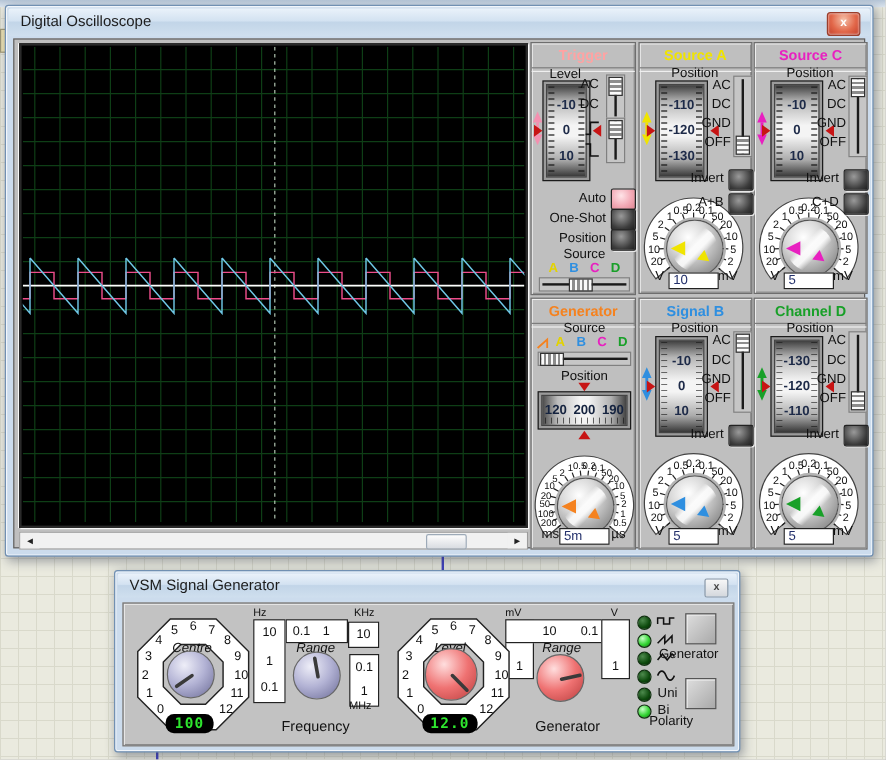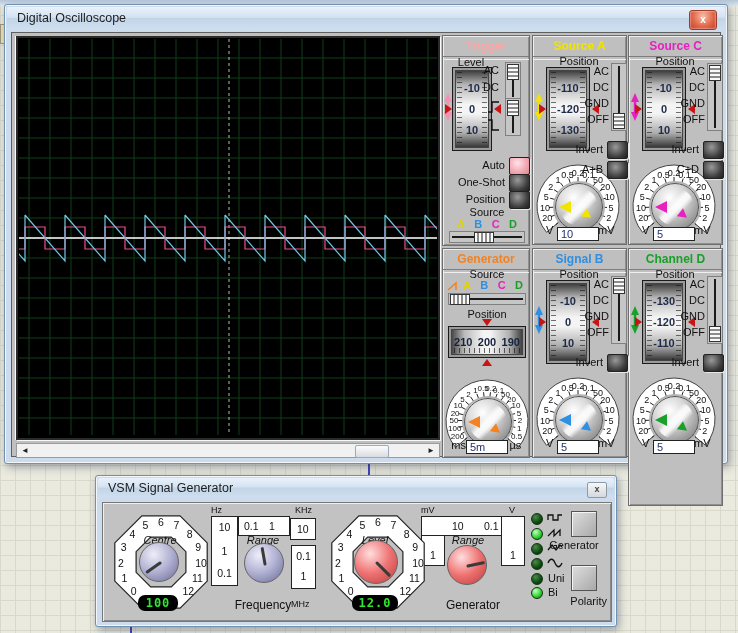--- a/index.html
+++ b/index.html
@@ -237,21 +237,21 @@
           <span style="color: rgb(232, 32, 192);">C</span>
           <span style="color: rgb(24, 160, 40);">D</span>
         </div>
       <div class="hslider" style="left:5px;top:44px;width:78px">
         <div class="hhandle" style="left:1px"></div>
       </div>
       <div class="plabel" style="left:14px;top:59px;width:60px;text-align:center">Position</div>
       <div class="tri tri-d" style="left:39px;top:70px"></div>
       <div class="hwheel-frame" style="left:5px;top:77px;width:78px;height:32px">
         <div class="hwheel">
-          <span class="hv" style="left:16%">210</span>
+          <span class="hv" style="left:16%">120</span>
           <span class="hv" style="left:50%">200</span>
           <span class="hv" style="left:84%">190</span>
           <div class="htick"></div>
         </div>
       </div>
       <div class="tri tri-u" style="left:39px;top:110px"></div>
     <svg class="kwedge" width="88" height="211">
           <path d="M44 172 L12.592177832121902 198.35429199714812 A41 41 0 1 1 75.4078221678781 198.35429199714812 Z" fill="#fff" stroke="#444" stroke-width="1"></path>
           <line x1="25.614933365144527" y1="187.42690263247695" x2="21.784711149549636" y2="190.64084068090963" stroke="#222"></line>
           <line x1="22.487256907111515" y1="182.63963742894367" x2="18.005435429426417" y2="184.8562285599736" stroke="#222"></line>
@@ -505,21 +505,21 @@
         <span class="ktick" style="left: 77.959px; top: 171.645px;">5</span>
         <span class="ktick" style="left: 75.7188px; top: 182.056px;">2</span>
         <span class="ktick unit" style="left: 73.3436px; top: 193.783px;">mV</span>
         <div class="knob" style="left: 22px; top: 147px;">
           <div class="kshine"></div>
           <div class="karr1" style="border-right-color:#e820c0"></div>
           <div class="karr2" style="border-left-color:#e820c0"></div>
         </div>
         <div class="kval" style="left: 24px; top: 191px; width: 42px;">5</div>
       </div>
-      <div class="panel" style="left: 616px; top: 215px; width: 95px; height: 258px;">
+      <div class="panel" style="left: 616px; top: 215px; width: 95px; height: 210px;">
         <div class="ptitle" style="color:#18a028">Channel D</div>
         <div class="pline"></div>
         <div class="plabel" style="left:16px;top:19px;width:60px;text-align:center">Position</div>
         <svg class="dblarr" width="10" height="30" style="left:1px;top:56px">
           <path d="M5 1 L9 10 L1 10 Z" fill="#18a028"></path>
           <rect x="3.8" y="10" width="2.4" height="10" fill="#18a028"></rect>
           <path d="M5 29 L9 20 L1 20 Z" fill="#18a028"></path>
         </svg>
         <div class="wheel-frame" style="left:13px;top:31px;width:44px;height:84px">
           <div class="vwheel">
@@ -610,21 +610,21 @@
       <span class="rvh" style="left:30px">1</span>
     </div>
     <span class="sg-unit" style="left:192px;top:2px">KHz</span>
     <div class="rbox" style="left:187px;top:15px;width:26px;height:22px">
       <span class="rvh" style="left:6px;top:4px">10</span>
     </div>
     <div class="rbox" style="left:188px;top:42px;width:25px;height:44px">
       <span class="rv" style="top:4px">0.1</span>
       <span class="rv" style="top:24px">1</span>
     </div>
-    <span class="sg-unit" style="left:188px;top:96px">MHz</span>
+    <span class="sg-unit" style="left:188px;top:80px">MHz</span>
     <div class="sg-ital" style="left:130px;top:31px;width:60px">Range</div>
     <div class="sgknob lav" id="knob-freq" style="left:141px;top:40px;width:38px;height:38px"><svg width="40" height="40">
           <line x1="20" y1="20" x2="17.291088428395888" y2="4.6369990530095535" stroke="#3a3a3a" stroke-width="3" stroke-linecap="round"></line>
         </svg></div>
     <div class="plabel" style="left:120px;top:95px;width:80px;text-align:center;font-size:12px">Frequency</div>
 
     <div id="oct-level"></div>
     <div class="sg-ital" style="left:242px;top:31px;width:60px">Level</div>
     <div class="sgknob red" id="knob-level" style="left:251px;top:37px;width:42px;height:42px"><svg width="44" height="44">
           <line x1="22" y1="22" x2="34.13395236516116" y2="34.13395236516116" stroke="#3a3a3a" stroke-width="3" stroke-linecap="round"></line>
@@ -646,21 +646,21 @@
     <div class="sg-ital" style="left:335px;top:31px;width:60px">Range</div>
     <div class="sgknob red" id="knob-amp" style="left:344px;top:42px;width:38px;height:38px"><svg width="40" height="40">
           <line x1="20" y1="20" x2="35.25910257144737" y2="16.756577623242954" stroke="#3a3a3a" stroke-width="3" stroke-linecap="round"></line>
         </svg></div>
     <div class="plabel" style="left:330px;top:95px;width:80px;text-align:center;font-size:12px">Generator</div>
 
     <div id="sg-leds"></div>
     <div class="sgbtn" style="left:468px;top:8px"></div>
     <div class="plabel" style="left:438px;top:36px;width:66px;text-align:center">Generator</div>
     <div class="sgbtn" style="left:468px;top:62px"></div>
-    <div class="plabel" style="left:438px;top:92px;width:66px;text-align:right">Polarity</div>
+    <div class="plabel" style="left:438px;top:92px;width:66px;text-align:left">Polarity</div>
   <svg class="octsvg" width="508" height="118" style="left:0;top:0">
         <path d="M77.1 12.8 L104.2 39.9 L104.2 78.1 L77.1 105.2 L38.9 105.2 L11.8 78.1 L11.8 39.9 L38.9 12.8 Z M68.3 34.1 L82.9 48.7 L82.9 69.3 L68.3 83.9 L47.7 83.9 L33.1 69.3 L33.1 48.7 L47.7 34.1 Z" fill="#fff" stroke="#222" stroke-width="1.2" fill-rule="evenodd"></path>
       </svg>
       <span class="octnum" style="left: 30.7201px; top: 88.2541px;">0</span>
       <span class="octnum" style="left: 21.5057px; top: 75.3757px;">1</span>
       <span class="octnum" style="left: 18.0108px; top: 59.9308px;">2</span>
       <span class="octnum" style="left: 20.7833px; top: 44.34px;">3</span>
       <span class="octnum" style="left: 29.3885px; top: 31.0467px;">4</span>
       <span class="octnum" style="left: 42.4779px; top: 22.1345px;">5</span>
       <span class="octnum" style="left: 58px; top: 19px;">6</span>

